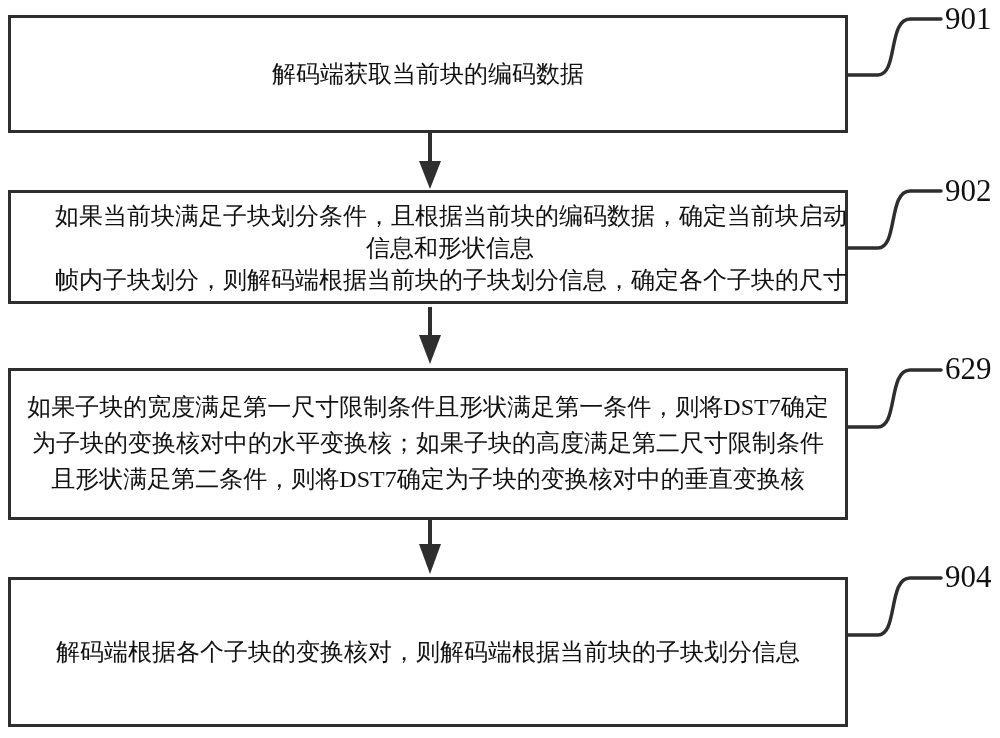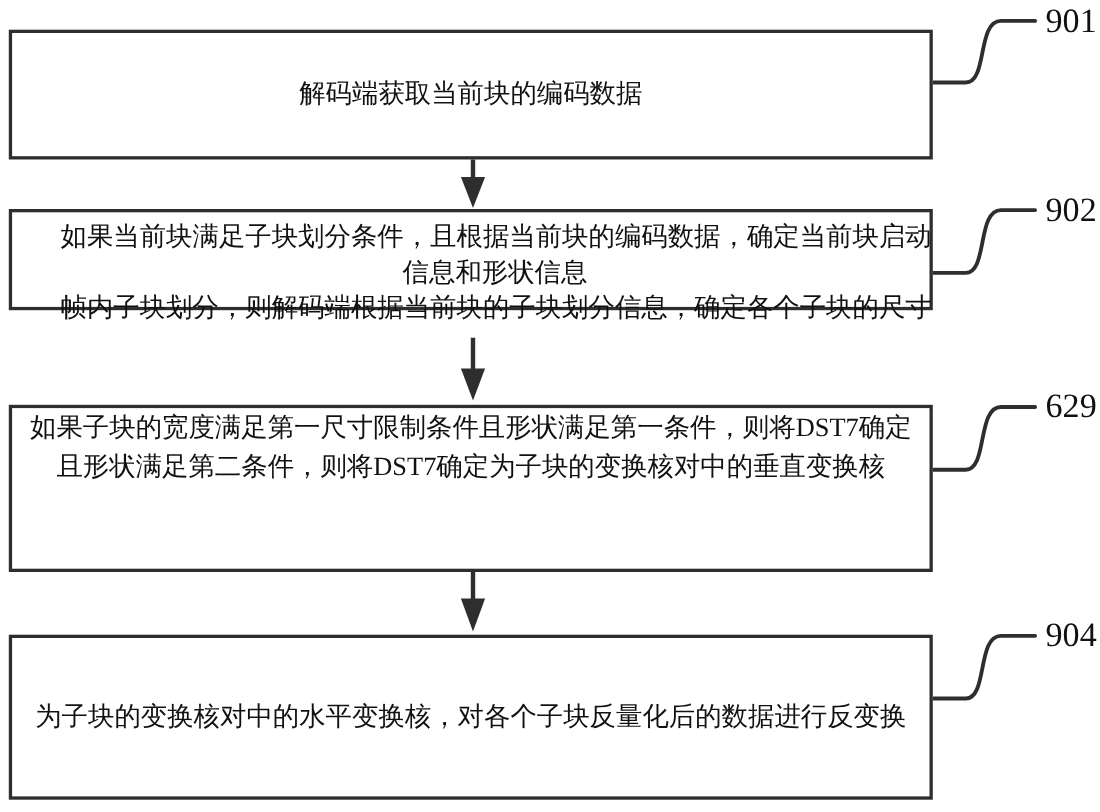--- a/index.html
+++ b/index.html
@@ -19,32 +19,32 @@
   .connectors{position:absolute;left:0;top:0;width:1000px;height:738px;}
   .step-box{
     position:absolute;
     left:8px;width:840px;
     box-sizing:border-box;
     border:3px solid var(--line);
     background:var(--bg);
     display:flex;flex-direction:column;justify-content:center;
     text-align:center;
   }
-  .box-901{top:27px;height:118px;}
-  .box-902{top:190px;height:92px;justify-content:flex-start;padding-top:7px;padding-left:44px;}
-  .box-903{top:368px;height:152px;justify-content:flex-start;}
+  .box-901{top:15px;height:118px;}
+  .box-902{top:190px;height:114px;justify-content:flex-start;padding-top:7px;padding-left:44px;}
+  .box-903{top:368px;height:152px;justify-content:flex-start;padding-top:18px;}
   .box-904{top:577px;height:150px;}
   .tline{font-size:24px;line-height:32px;white-space:nowrap;}
   .box-903 .tline{line-height:36px;}
   .box-901 .tline,.box-904 .tline{line-height:30px;}
   .ref-label{
     position:absolute;left:945px;width:52px;
     font-size:31px;line-height:32px;
     color:var(--text);
-    text-align:right;
+    text-align:left;
   }
   .ref-901{top:3px;}
   .ref-902{top:175px;}
   .ref-903{top:353px;}
   .ref-904{top:561px;}
 </style>
 </head>
 <body>
 
 <div class="canvas">
@@ -73,25 +73,26 @@
   </div>
 
   <div class="step-box box-902">
     <div class="tline">如果当前块满足子块划分条件，且根据当前块的编码数据，确定当前块启动</div>
     <div class="tline">信息和形状信息</div>
     <div class="tline">帧内子块划分，则解码端根据当前块的子块划分信息，确定各个子块的尺寸</div>
   </div>
 
   <div class="step-box box-903">
     <div class="tline">如果子块的宽度满足第一尺寸限制条件且形状满足第一条件，则将DST7确定</div>
+    <div class="tline">为子块的变换核对中的水平变换核；如果子块的高度满足第二尺寸限制条件</div>
     <div class="tline">且形状满足第二条件，则将DST7确定为子块的变换核对中的垂直变换核</div>
   </div>
 
   <div class="step-box box-904">
-    <div class="tline">为子块的变换核对中的水平变换核，对各个子块反量化后的数据进行反变换</div>
+    <div class="tline">解码端根据各个子块的变换核对，则解码端根据当前块的子块划分信息</div>
   </div>
 
   <div class="ref-label ref-901">901</div>
   <div class="ref-label ref-902">902</div>
   <div class="ref-label ref-903">629</div>
   <div class="ref-label ref-904">904</div>
 
 </div>
 
 </body></html>

